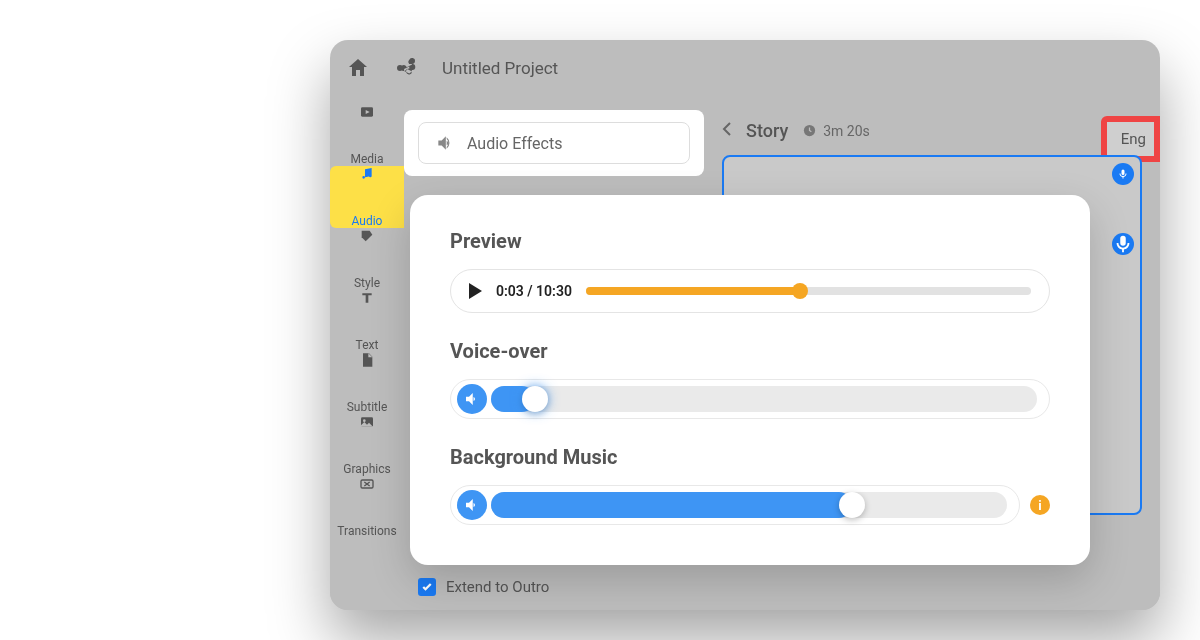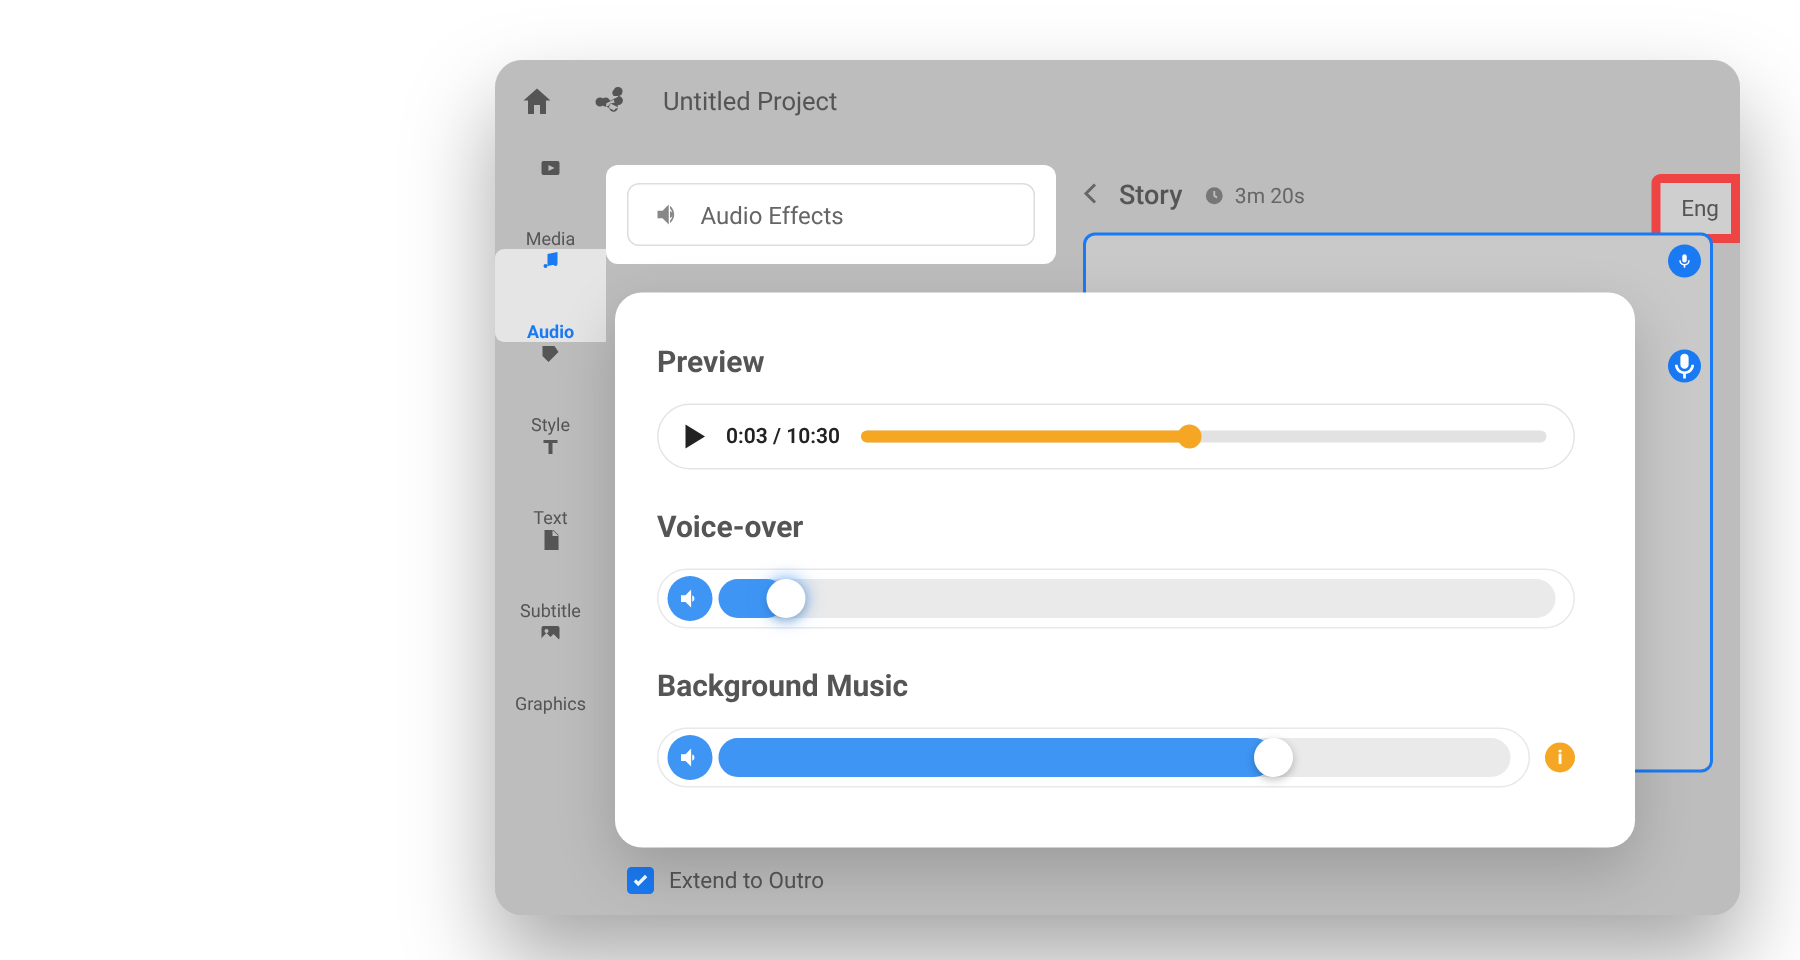--- a/index.html
+++ b/index.html
@@ -48,24 +48,23 @@
     display: flex;
     flex-direction: column;
     align-items: center;
     justify-content: center;
     gap: 4px;
     color: #555;
     cursor: pointer;
     font-size: 12px;
   }
   .side-item.active {
-    background: #e5e5e5;
+    background: #fde047;
     color: #1a7af3;
     border-radius: 6px 0 0 6px;
-    font-weight: bold;
   }
   .side-item svg { width: 22px; height: 22px; }
   .side-item span { font-size: 12px; margin-top: 28px; }
   .panel-highlight {
     position: absolute;
     left: 74px;
     top: 70px;
     width: 300px;
     height: 66px;
     background: #fff;
@@ -154,21 +153,21 @@
 
   
   .popover {
     position:absolute;
     left: 410px;
     top: 195px;
     width: 680px;
     background:#fff;
     border-radius: 18px;
     box-shadow: 0 15px 40px rgba(0,0,0,0.18);
-    padding: 34px 40px 40px 28px;
+    padding: 34px 40px 40px 40px;
     z-index: 50;
   }
   .section-title {
     font-size: 20px;
     font-weight: 700;
     color: #555;
     margin-bottom: 16px;
   }
   .preview-track {
     border:1px solid #e4e4e4;
@@ -281,20 +280,27 @@
         </svg>
       <span>Subtitle</span>
     </div>
     <div class="side-item">
       <svg viewBox="0 0 24 24" fill="currentColor">
           <rect x="3" y="5" width="18" height="14" rx="2"></rect>
           <circle cx="8" cy="10" r="2" fill="#bdbdbd"></circle>
           <path d="M3 17l5-5 4 4 3-3 6 6H3z" fill="#bdbdbd"></path>
         </svg>
       <span>Graphics</span>
+    </div>
+    <div class="side-item">
+      <svg viewBox="0 0 24 24" fill="none" stroke="currentColor" stroke-width="2">
+          <rect x="3" y="6" width="18" height="12" rx="2"></rect>
+          <path d="M8 9l4 3-4 3M16 9l-4 3 4 3"></path>
+        </svg>
+      <span>Transitions</span>
     </div>
   </div>
 
   <div class="story-area">
     <div class="story-header">
       <div class="chev">
         <svg width="10" height="16" viewBox="0 0 10 16" fill="none">
             <path d="M8 2L2 8l6 6" stroke="#666" stroke-width="2"></path>
           </svg>
       </div>

